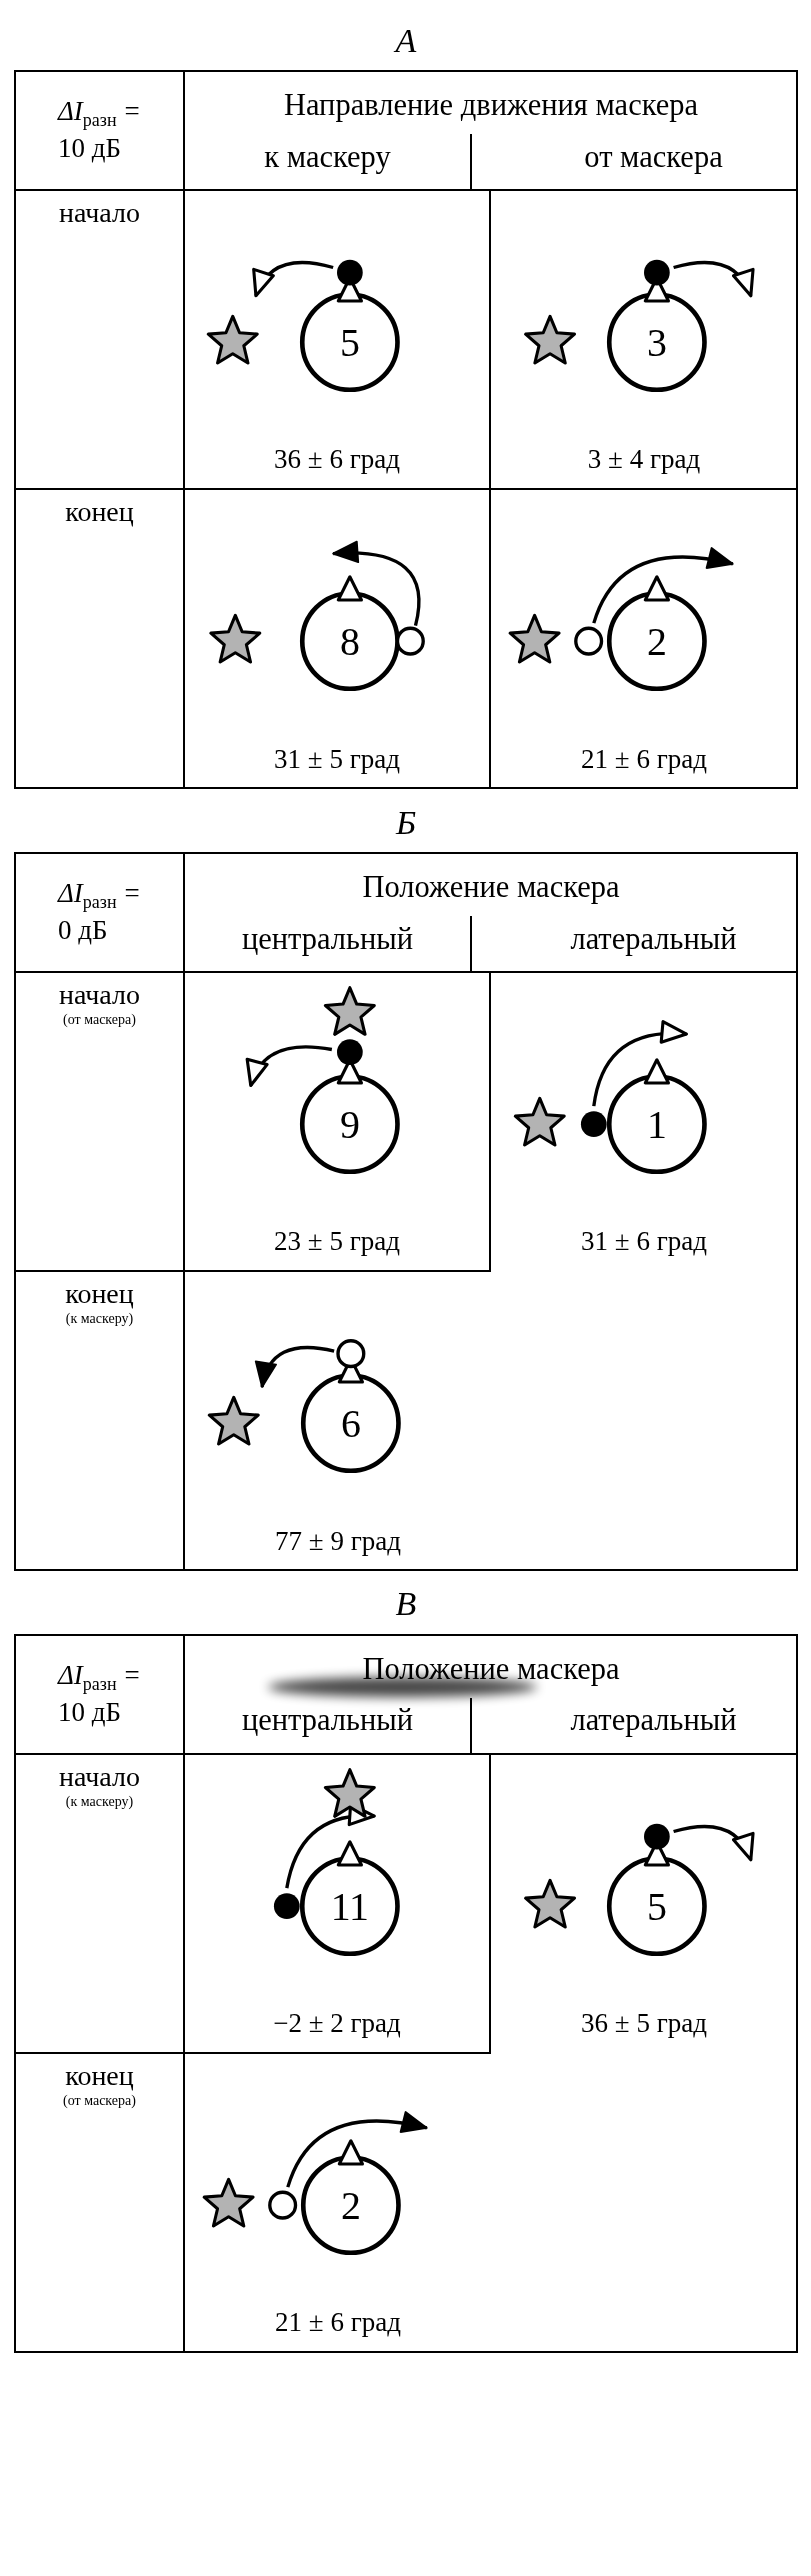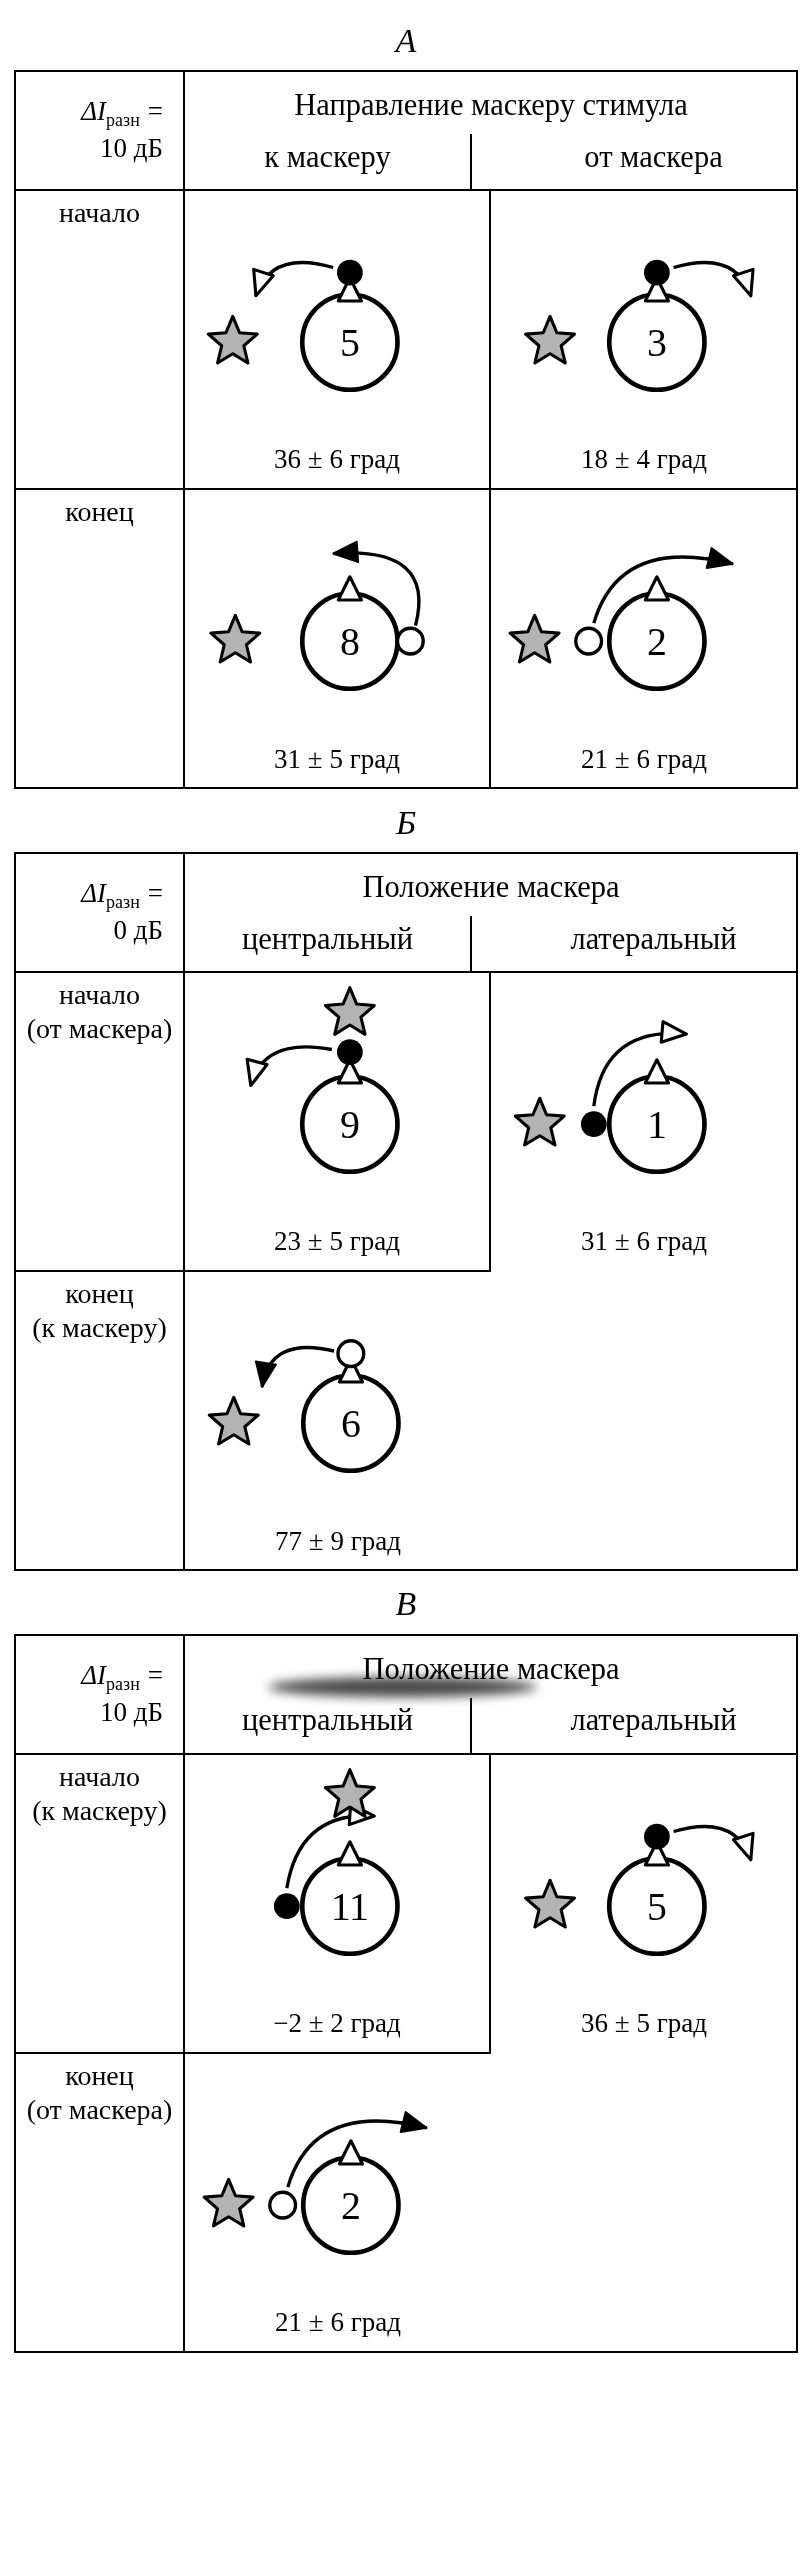--- a/index.html
+++ b/index.html
@@ -16,37 +16,37 @@
   .tbl {
     width:784px; margin:0 auto;
     border:2.7px solid #000;
     display:grid;
     grid-template-columns:169px 306px 306px;
     background:#fff;
   }
   .cond {
     grid-column:1;
     border-right:2.3px solid #000;
-    display:flex; flex-direction:column; align-items:flex-end; justify-content:center;
-    font-size:27px; line-height:1.25; padding:9px 20px;
+    display:flex; flex-direction:column; align-items:flex-start; justify-content:center;
+    font-size:27px; line-height:1.25; padding:9px 2px;margin-left:40px;
   }
   .cond i { font-style:italic; }
   .sub { font-size:18px; }
   .eq { margin-left:8px; }
   .hdr { grid-column:2 / span 2; position:relative; display:flex; flex-direction:column; }
   .hdr-title { text-align:center; font-size:30.5px; padding:16px 0 10.8px; }
   .hdr-cols { flex:1; display:grid; grid-template-columns:1fr 1fr;gap:38px; }
   .hdr-col { text-align:center; font-size:30.5px; padding:5.4px 0 14.4px; }
   .hdr-col.first { border-right:2.3px solid #000; }
   .rlabel {
     border-top:2.3px solid #000; border-right:2.3px solid #000;
     display:flex; flex-direction:column; align-items:center; justify-content:flex-start;
     font-size:28px; line-height:1.2; padding:5.4px 1.8px; text-align:center;
   }
-  .rsub { font-size:28px; }
+  .rsub { font-size:14px; }
   .dcell {
     border-top:2.3px solid #000;
     display:flex; flex-direction:column; align-items:center;
     padding:7.2px 0 12.6px;
   }
   .dcell.mid { border-right:2.3px solid #000; }
   .diagram { width:296px; height:auto; display:block; }
   .value { font-size:27px; margin-top:1.8px; }
   .smudge {
     position:absolute; left:83px; top:41px; width:269px; height:20px;
@@ -70,21 +70,21 @@
 <div class="figure">
 
   <div class="panel">
     <div class="panel-title">А</div>
     <div class="tbl">
       <div class="cond">
         <div><i>ΔI</i><sub class="sub">разн</sub><span class="eq">=</span></div>
         <div>10 дБ</div>
       </div>
       <div class="hdr">
-        <div class="hdr-title">Направление маскеру стимула</div>
+        <div class="hdr-title">Направление движения маскера</div>
         <div class="hdr-cols">
           <div class="hdr-col first">к маскеру</div>
           <div class="hdr-col">от маскера</div>
         </div>
       </div>
 
       <div class="rlabel">
         <span>начало</span>
         <span class="rsub"></span>
       </div>
@@ -103,21 +103,21 @@
       <div class="dcell">
         <svg class="diagram" viewBox="0 0 230 190">
           <path class="arc" d="M 138 54 Q 186 40 198 76"></path>
           <path class="ah-open" d="M 0 0 L -19 -8 L -19 8 Z" transform="translate(198,76) rotate(72)"></path>
           <circle class="head" cx="125" cy="112" r="37"></circle>
           <path class="nose" d="M 116 80 L 134 80 L 125 62 Z"></path>
           <circle class="dot-black" cx="125" cy="58" r="10"></circle>
           <polygon class="star" points="0,-20 5.3,-7.3 19,-6.2 8.6,2.8 11.8,16.2 0,9 -11.8,16.2 -8.6,2.8 -19,-6.2 -5.3,-7.3" transform="translate(42,112)"></polygon>
           <text class="num" x="125" y="123">3</text>
         </svg>
-        <div class="value">18 ± 4 град</div>
+        <div class="value">3 ± 4 град</div>
       </div>
 
       <div class="rlabel">
         <span>конец</span>
         <span class="rsub"></span>
       </div>
       <div class="dcell mid">
         <svg class="diagram" viewBox="0 0 230 190">
           <path class="arc" d="M 176 100 Q 192 38 112 44"></path>
           <path class="ah-fill" d="M 0 0 L -19 -8 L -19 8 Z" transform="translate(112,44) rotate(176)"></path>

